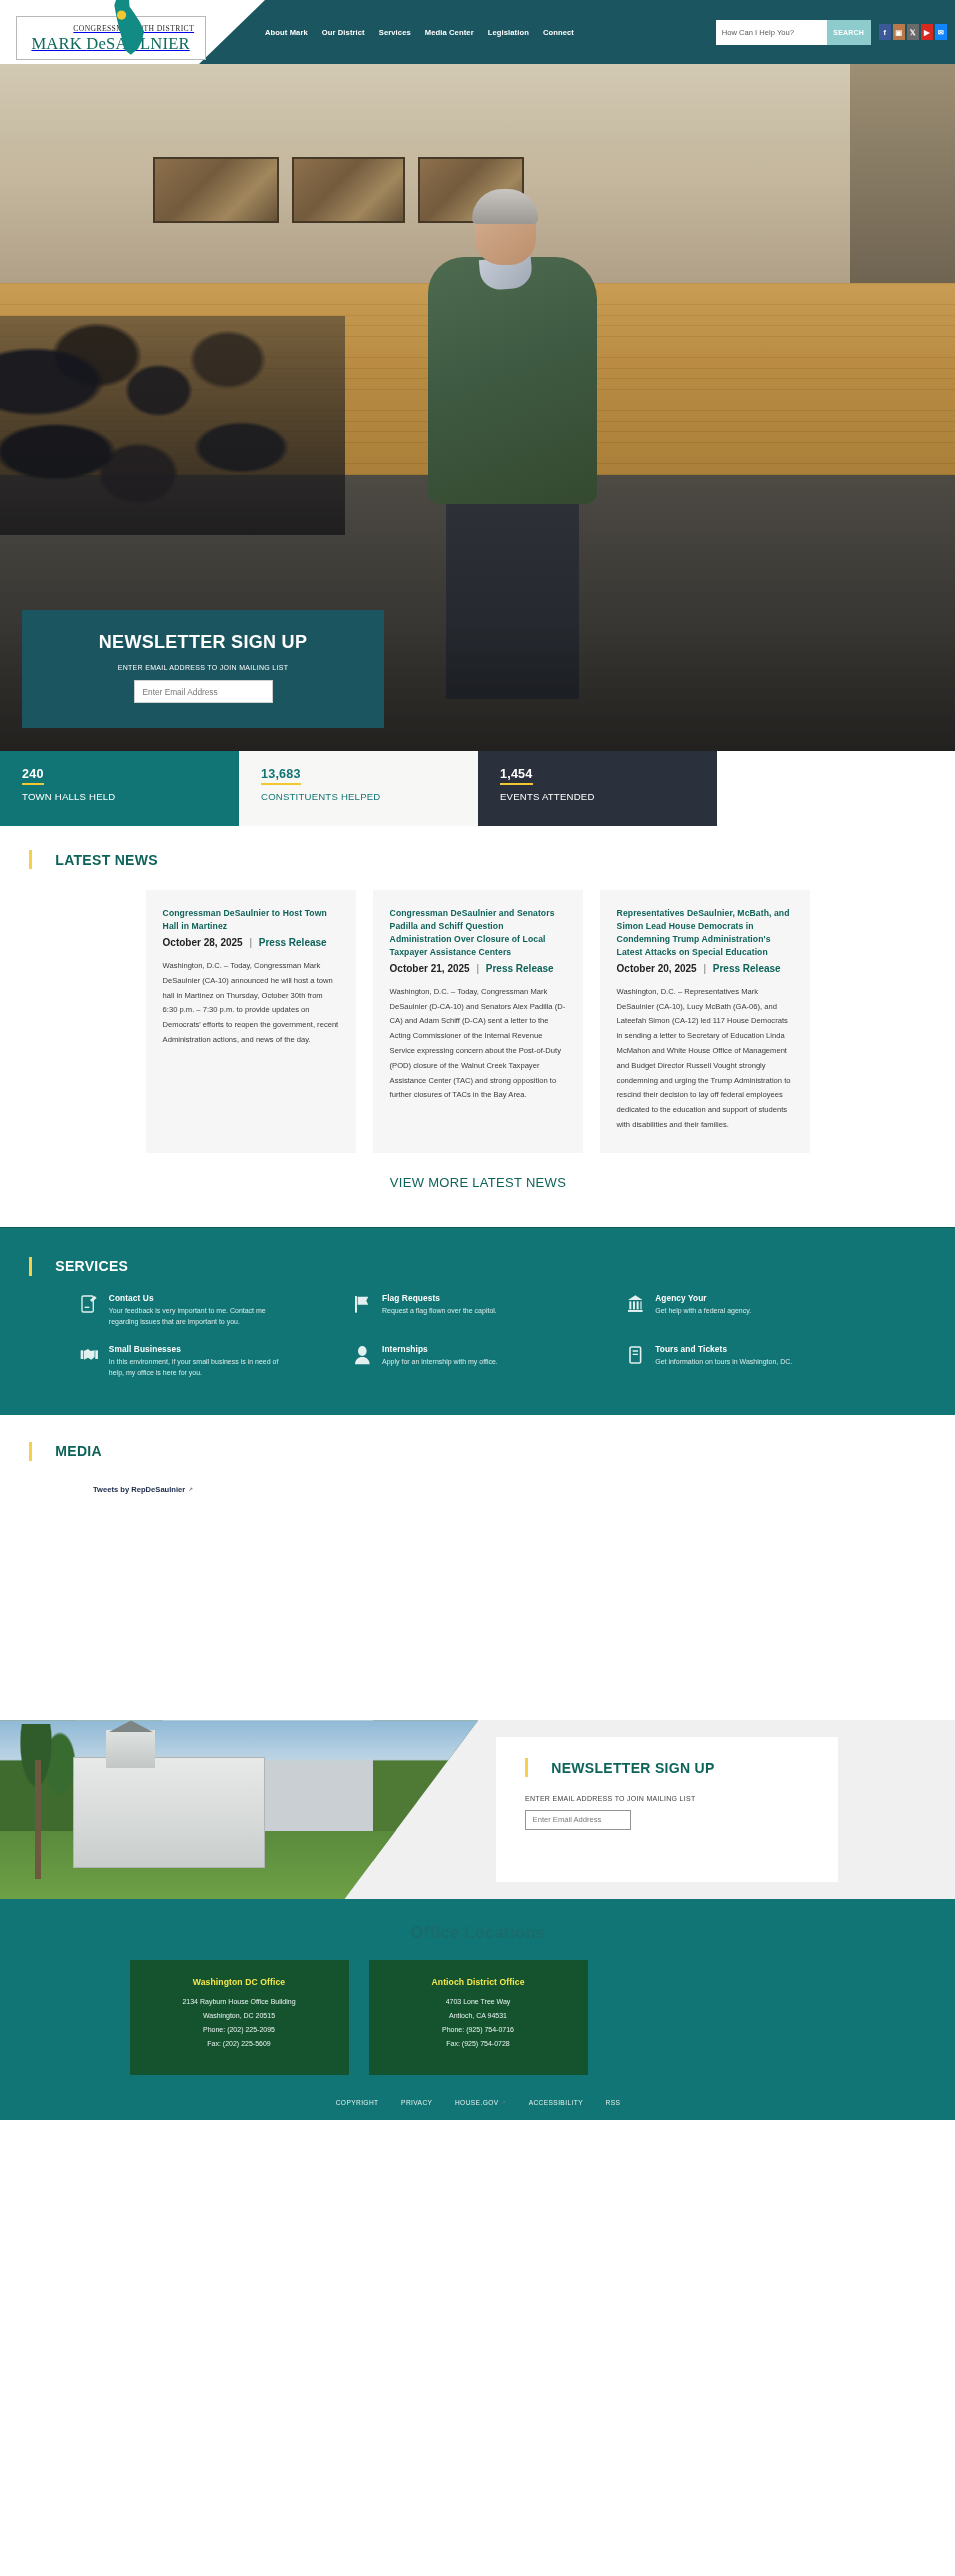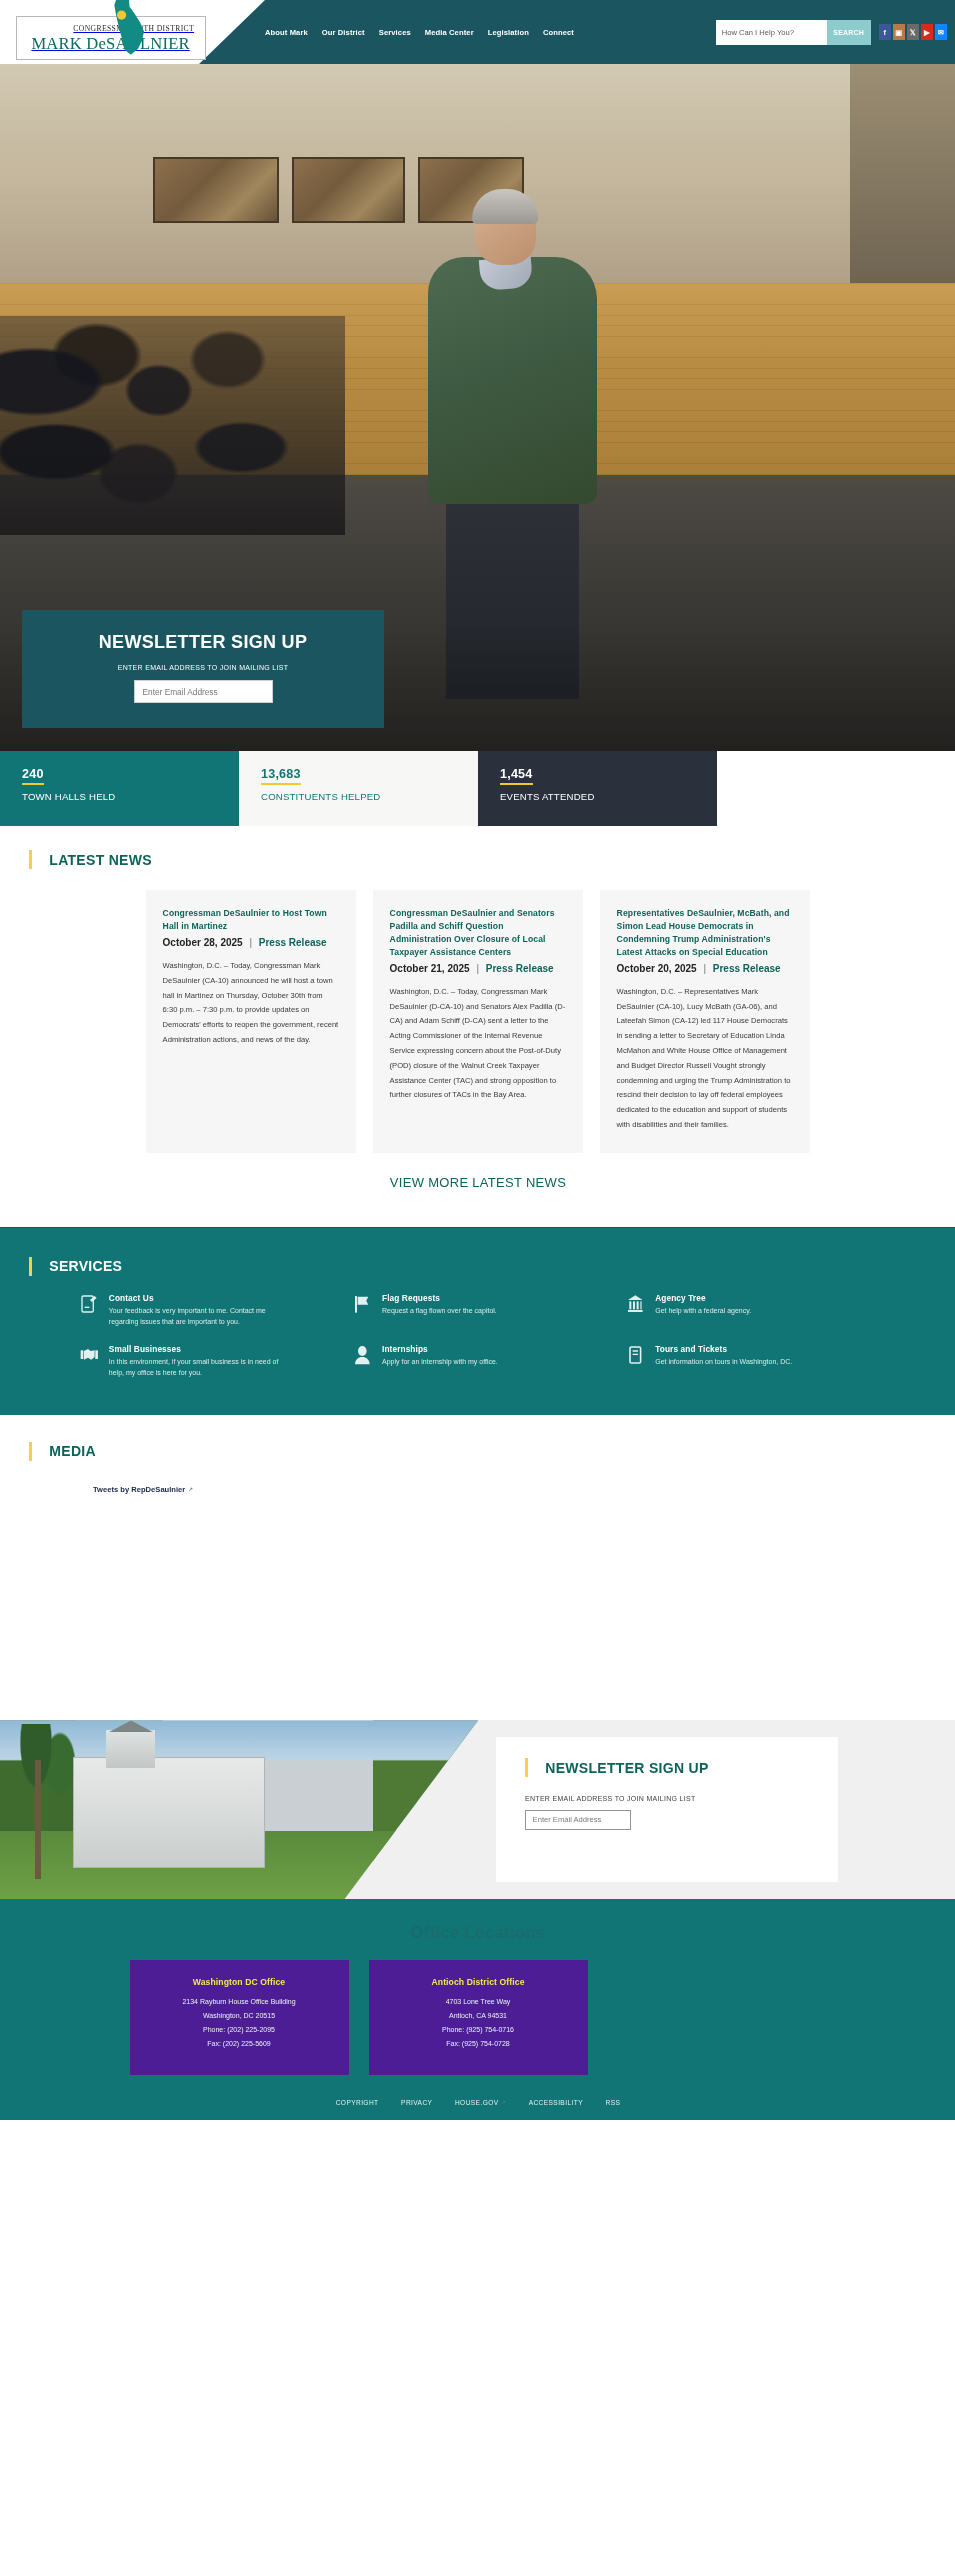--- a/index.html
+++ b/index.html
@@ -294,21 +294,21 @@
   .stat-1 .num, .stat-1 .lbl { color: #ffffff; }
   .stat-2 { background: #f7f7f5; }
   .stat-2 .num, .stat-2 .lbl { color: #127575; }
   .stat-3 { background: #cfe9e7; }
   .stat-3 .num, .stat-3 .lbl { color: #127575; }
   .stat-4 { background: #2b303d; }
   .stat-4 .num, .stat-4 .lbl { color: #ffffff; }
 
   
   .sec-head {
-    display: flex; align-items: center; gap: 17px;
+    display: flex; align-items: center; gap: 23px;
   }
   .sec-bar { width: 3.3px; height: 19px; background: #f7d04a; }
   .sec-title {
     font-size: 14px;
     font-weight: bold;
     color: #0d6359;
     letter-spacing: 0.3px;
   }
 
   
@@ -495,21 +495,21 @@
     letter-spacing: 0.3px;
     margin-bottom: 17px;
   }
   .offices {
     display: grid;
     grid-template-columns: repeat(3, 219px);
     justify-content: center;
     gap: 20px;
   }
   .office {
-    background: #4c1d95;
+    background: #14532d;
     padding: 17px 17px 24px;
     text-align: center;
     min-height: 98px;
   }
   .office h4 {
     color: #f5e84f;
     font-size: 8.6px;
     font-weight: bold;
     margin-bottom: 7.3px;
     letter-spacing: 0.1px;
@@ -708,21 +708,21 @@
         <svg width="18.6" height="20" viewBox="0 0 28 30" fill="currentColor">
           <path d="M14 2l11 7H3z"></path>
             <rect x="5" y="11" width="3" height="12"></rect>
             <rect x="10.5" y="11" width="3" height="12"></rect>
           <rect x="16" y="11" width="3" height="12"></rect>
             <rect x="21" y="11" width="3" height="12" opacity=".6"></rect>
           <rect x="3" y="24" width="22" height="3"></rect>
         </svg>
       </span>
       <span class="sv-text">
-        <h4>Agency Tree</h4>
+        <h4>Agency Your</h4>
         <p>Get help with a federal agency.</p>
       </span>
     </a>
 
     <a class="sv-item" href="#" style="text-decoration:none">
       <span class="sv-icon">
         <svg width="18.6" height="20" viewBox="0 0 28 30" fill="currentColor">
           <rect x="1" y="8" width="4" height="13"></rect>
             <rect x="23" y="8" width="4" height="13"></rect>
           <path d="M6 9l6-3 4 3 6-1v10l-5 4-5-3-6 3z"></path>

